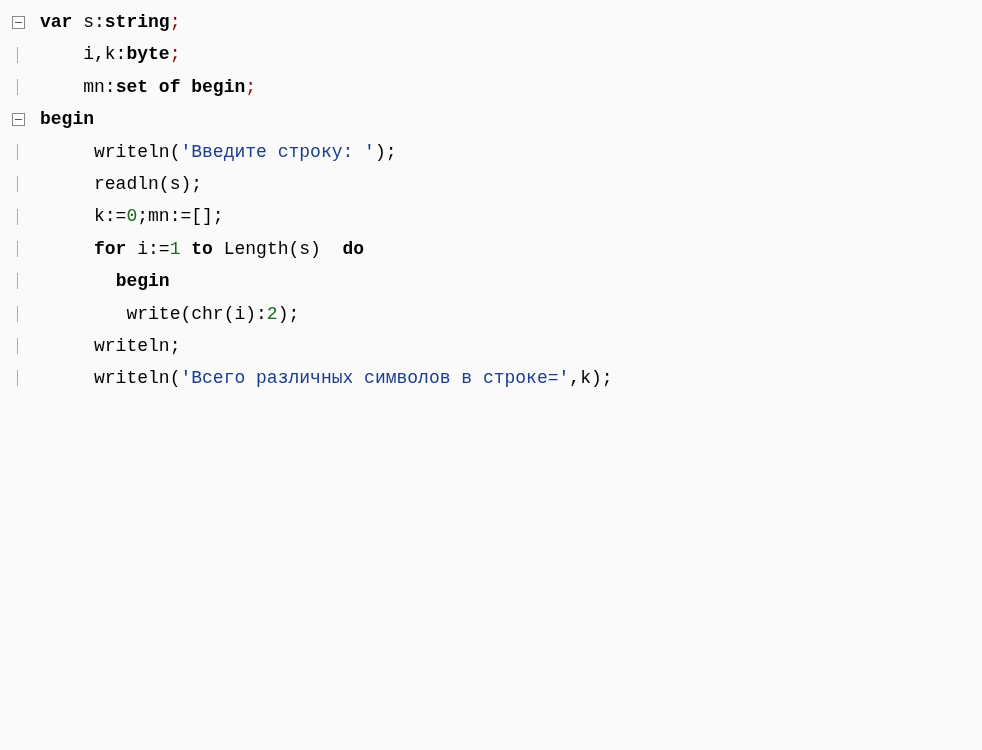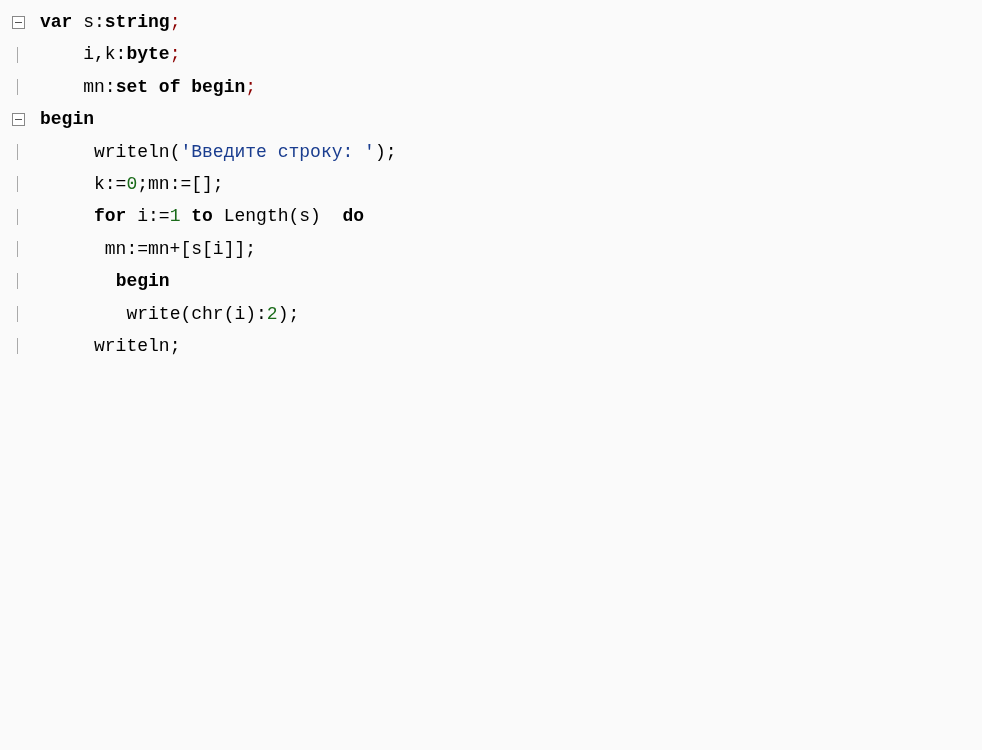--- a/index.html
+++ b/index.html
@@ -119,50 +119,54 @@
       <div class="fold-box"></div>
     </div>
     <div class="code"><span class="kw">begin</span></div>
   </div>
 
   <div class="line">
     <div class="gutter"><div class="vline"></div></div>
     <div class="code">     <span>writeln</span><span>(</span><span class="str">'Введите строку: '</span><span>);</span></div>
   </div>
 
+  <div class="line">
+    <div class="gutter"><div class="vline"></div></div>
+    <div class="code">     <span>readln</span><span>(</span><span>s</span><span>);</span></div>
+  </div>
 
   <div class="line">
     <div class="gutter"><div class="vline"></div></div>
     <div class="code">     <span>k:=</span><span class="num">0</span><span>;</span><span>mn:=[]</span><span>;</span></div>
   </div>
 
   <div class="line">
     <div class="gutter"><div class="vline"></div></div>
     <div class="code">     <span class="kw">for</span><span> i:=</span><span class="num">1</span><span> </span><span class="kw">to</span><span> Length(s)  </span><span class="kw">do</span></div>
   </div>
 
-  <div class="line">
-    <div class="gutter"><div class="vline"></div></div>
-    <div class="code">      <span>mn:=mn+[s[i]];</span></div>
-  </div>
 
 
 
   <div class="line">
     <div class="gutter"><div class="vline"></div></div>
     <div class="code">       <span class="kw">begin</span></div>
   </div>
 
   <div class="line">
     <div class="gutter"><div class="vline"></div></div>
     <div class="code">        <span>write</span><span>(chr(i):</span><span class="num">2</span><span>);</span></div>
   </div>
 
 
 
   <div class="line">
     <div class="gutter"><div class="vline"></div></div>
     <div class="code">     <span>writeln</span><span>;</span></div>
   </div>
 
+  <div class="line">
+    <div class="gutter"><div class="vline"></div></div>
+    <div class="code">     <span>writeln</span><span>(</span><span class="str">'Всего различных символов в строке='</span><span>,k);</span></div>
+  </div>
 
 
 </div>
 
 </body></html>

